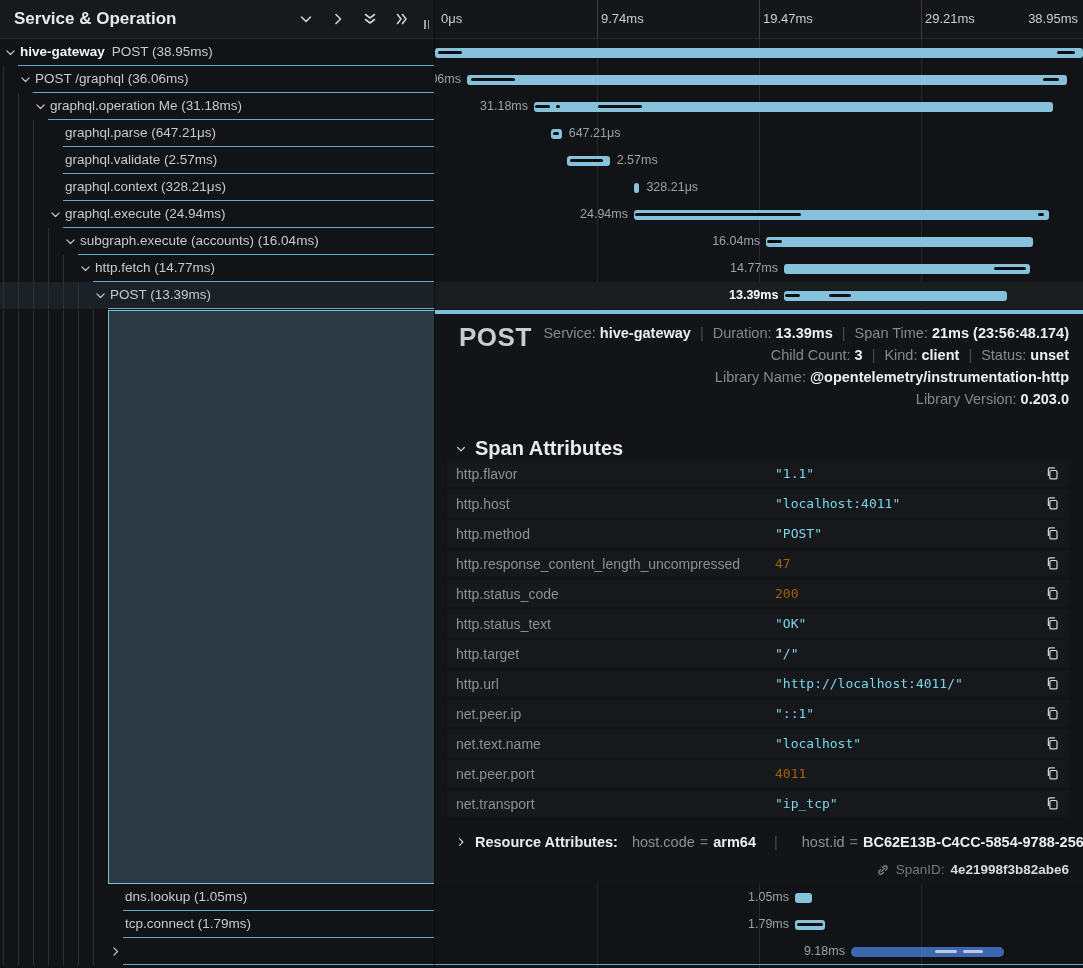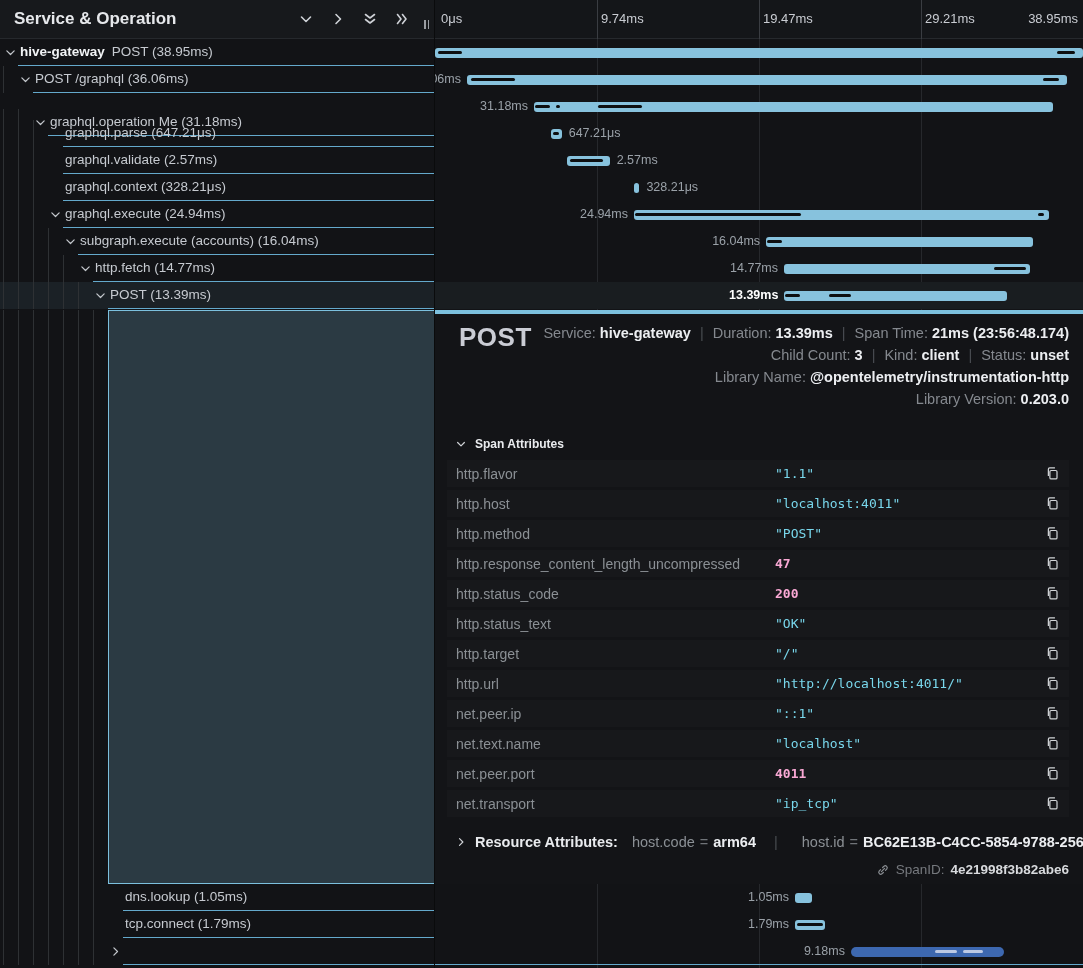--- a/index.html
+++ b/index.html
@@ -44,30 +44,30 @@
   .wrow.sel .wlabel{color:#ffffff;font-weight:700;}
   .bottom-border{position:absolute;left:0;width:648px;height:1px;background:#64a9cc;z-index:1;}
   
   .detail-right{position:absolute;left:0;top:310px;width:648px;height:574px;background:#131417;
                 border-top:4px solid #7cc0de;box-sizing:border-box;z-index:3;}
   .d-title{position:absolute;left:24px;top:8px;font-size:26px;font-weight:600;letter-spacing:.5px;color:#caccd4;}
   .d-info{position:absolute;right:14px;text-align:right;font-size:14.5px;line-height:22px;white-space:nowrap;}
   .d-info .lb{color:#85898f;}
   .d-info b{color:#eceef1;font-weight:700;}
   .d-info .sep{color:#4a4d52;margin:0 9px;}
-  .sect-head{position:absolute;left:20px;top:123px;font-size:12px;font-weight:700;color:#e9ebee;
+  .sect-head{position:absolute;left:20px;top:123px;font-size:20px;font-weight:700;color:#e9ebee;
              display:flex;align-items:center;gap:8px;cursor:pointer;}
   .schev{width:12px;height:12px;}
   .schev path{stroke:#cfd2d6;stroke-width:1.6;fill:none;stroke-linecap:round;stroke-linejoin:round;}
   .attrs{position:absolute;left:12px;top:146px;width:622px;}
   .arow{height:27px;margin-bottom:3px;background:#17181b;display:flex;align-items:center;}
   .akey{flex:0 0 319px;padding-left:9px;font-size:14px;color:#8b9095;white-space:nowrap;overflow:hidden;}
   .aval{flex:1;font-family:"DejaVu Sans Mono",monospace;font-size:13px;white-space:nowrap;}
   .aval.string{color:#79d7ec;}
-  .aval.number{color:#f9a8d4;font-weight:bold;}
+  .aval.number{color:#a16207;}
   .acopy{width:15px;height:15px;margin-right:9px;cursor:pointer;flex:none;}
   .acopy rect,.acopy path{stroke:#d2d5d8;stroke-width:1.3;fill:none;}
   .res-line{position:absolute;left:20px;top:520px;font-size:14.5px;display:flex;align-items:center;
             gap:8px;white-space:nowrap;}
   .res-line .rt{font-weight:700;color:#e9ebee;}
   .res-line .rk{color:#8b9095;margin-left:6px;}
   .res-line .req{color:#707479;margin:0 5px;}
   .res-line b{color:#eceef1;}
   .res-line .sep{color:#4a4d52;margin:0 10px;}
   .spanid-line{position:absolute;right:14px;top:548px;font-size:13.5px;display:flex;align-items:center;gap:6px;}
@@ -115,21 +115,21 @@
           <span class="tname" style="left: 20px;"><b class="svc">hive-gateway</b>POST (38.95ms)</span>
         </div>
         <div class="trow" style="top: 66px;">
           <i class="guide" style="left: 3px;"></i>
           <i class="rborder" style="left: 33px;"></i>
           <svg viewBox="0 0 16 16" class="tchev" style="left: 19px;">
             <path d="M3.5 6l4.5 4.5L12.5 6"></path>
           </svg>
           <span class="tname" style="left: 35px;">POST /graphql (36.06ms)</span>
         </div>
-        <div class="trow" style="top: 93px; margin-top: 16px;">
+        <div class="trow" style="top: 93px;">
           <i class="guide" style="left: 3px;"></i>
           <i class="guide" style="left: 18px;"></i>
           <i class="rborder" style="left: 48px;"></i>
           <svg viewBox="0 0 16 16" class="tchev" style="left: 34px;">
             <path d="M3.5 6l4.5 4.5L12.5 6"></path>
           </svg>
           <span class="tname" style="left: 50px;">graphql.operation Me (31.18ms)</span>
         </div>
         <div class="trow" style="top: 120px;">
           <i class="guide" style="left: 3px;"></i>

